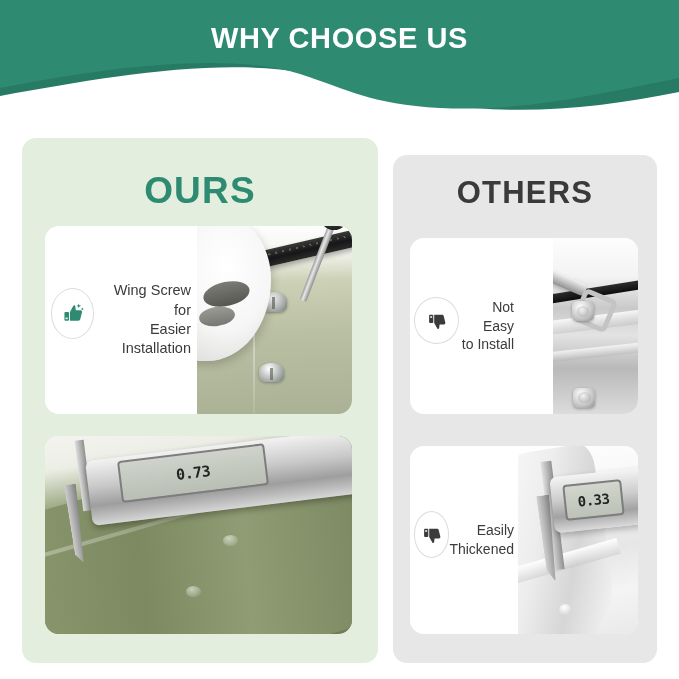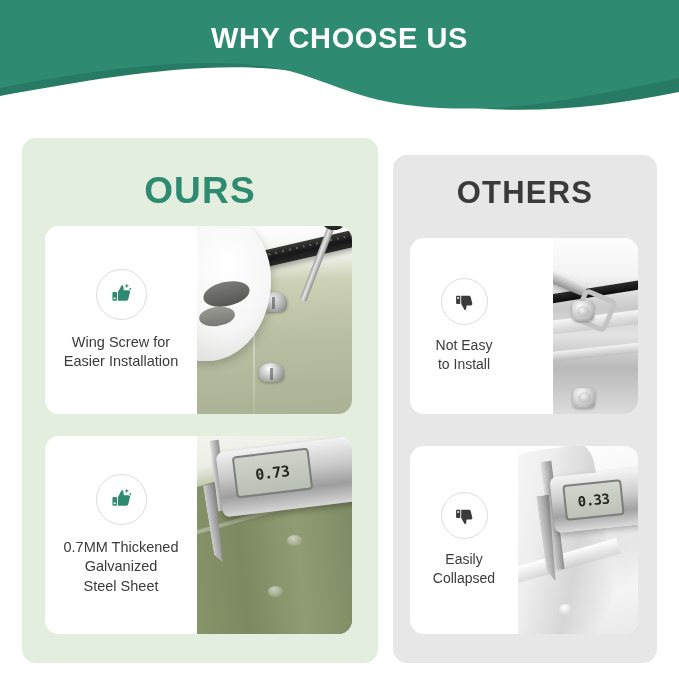--- a/index.html
+++ b/index.html
@@ -69,24 +69,24 @@
     display:flex;
   }
   .card-ours-1{left:45px;top:226px;width:307px;height:188px;}
   .card-ours-2{left:45px;top:436px;width:307px;height:198px;}
   .card-oth-1 {left:410px;top:238px;width:228px;height:176px;gap:35px;}
   .card-oth-2 {left:410px;top:446px;width:228px;height:188px;}
 
   .card-text{
     box-sizing:border-box;
     display:flex;
-    flex-direction:column;
+    flex-direction:row;
     align-items:center;
     justify-content:center;
-    text-align:center;
+    text-align:right;
   }
   .card-ours-1 .card-text,
   .card-ours-2 .card-text{width:152px;padding:0 6px;}
   .card-oth-1 .card-text,
   .card-oth-2 .card-text{width:108px;padding:0 4px;}
 
   .badge{
     width:49px;height:49px;border-radius:50%;
     border:1px solid #DCDCDC;
     display:flex;align-items:center;justify-content:center;
@@ -359,34 +359,20 @@
     <div class="p1-handle"></div>
     <div class="p1-screw-a"></div>
     <div class="p1-screw-b"></div>
     <div class="p1-glove"></div>
     <div class="p1-finger"></div>
     <div class="p1-finger2"></div>
   </div>
 </div>
 
 <div class="card card-ours-2">
-  <div class="card-text">
-    <div class="badge">
-      <svg width="26" height="26" viewBox="0 0 24 24">
-        <path d="M9.2 10.1 L12.3 4.4 C12.7 3.6 13.9 3.8 14.1 4.7 L14.6 8.6 L18.9 8.6 C19.9 8.6 20.6 9.5 20.3 10.4 L18.7 16.9 C18.5 17.7 17.8 18.2 17 18.2 L9.2 18.2 Z" fill="#2E8B72"></path>
-        <rect x="4.1" y="10.1" width="4.2" height="8.2" rx="0.9" fill="#2E8B72"></rect>
-        <rect x="5.0" y="15.3" width="2.3" height="1.5" rx="0.6" fill="#E4EEDE"></rect>
-        <path d="M17.3 2.3 L17.9 3.9 L19.5 4.5 L17.9 5.1 L17.3 6.7 L16.7 5.1 L15.1 4.5 L16.7 3.9 Z" fill="#2E8B72"></path>
-        <path d="M20.6 6.0 L21.0 7.0 L22.0 7.4 L21.0 7.8 L20.6 8.8 L20.2 7.8 L19.2 7.4 L20.2 7.0 Z" fill="#2E8B72"></path>
-      </svg>
-    </div>
-    <div class="card-label">0.7MM Thickened
-Galvanized
-Steel Sheet</div>
-  </div>
   <div class="card-photo">
     <div class="p2-bg"></div>
     <div class="p2-panel"></div>
     <div class="p2-rib"></div>
     <div class="p2-dimple" style="left:58%;top:50%"></div>
     <div class="p2-dimple" style="left:46%;top:76%"></div>
     <div class="p2-jaw-u"></div>
     <div class="p2-jaw-l"></div>
     <div class="p2-caliper-body"></div>
     <div class="p2-lcd">
@@ -426,21 +412,21 @@
 <div class="card card-oth-2">
   <div class="card-text">
     <div class="badge">
       <svg width="24" height="24" viewBox="0 0 24 24">
         <path d="M9.2 13.9 L12.3 19.6 C12.7 20.4 13.9 20.2 14.1 19.3 L14.6 15.4 L18.9 15.4 C19.9 15.4 20.6 14.5 20.3 13.6 L18.7 7.1 C18.5 6.3 17.8 5.8 17 5.8 L9.2 5.8 Z" fill="#3B3B3B"></path>
         <rect x="4.1" y="5.8" width="4.2" height="8.2" rx="0.9" fill="#3B3B3B"></rect>
         <rect x="5.0" y="7.2" width="2.3" height="1.5" rx="0.6" fill="#FFFFFF"></rect>
       </svg>
     </div>
     <div class="card-label">Easily
-Collapsed</div>
+Thickened</div>
   </div>
   <div class="card-photo">
     <div class="p4-bg"></div>
     <div class="p4-panel"></div>
     <div class="p4-fold"></div>
     <div class="p4-dot" style="left:20%;top:54%"></div>
     <div class="p4-dot" style="left:34%;top:84%"></div>
     <div class="p4-jaw"></div>
     <div class="p4-jaw2"></div>
     <div class="p4-caliper-body"></div>

